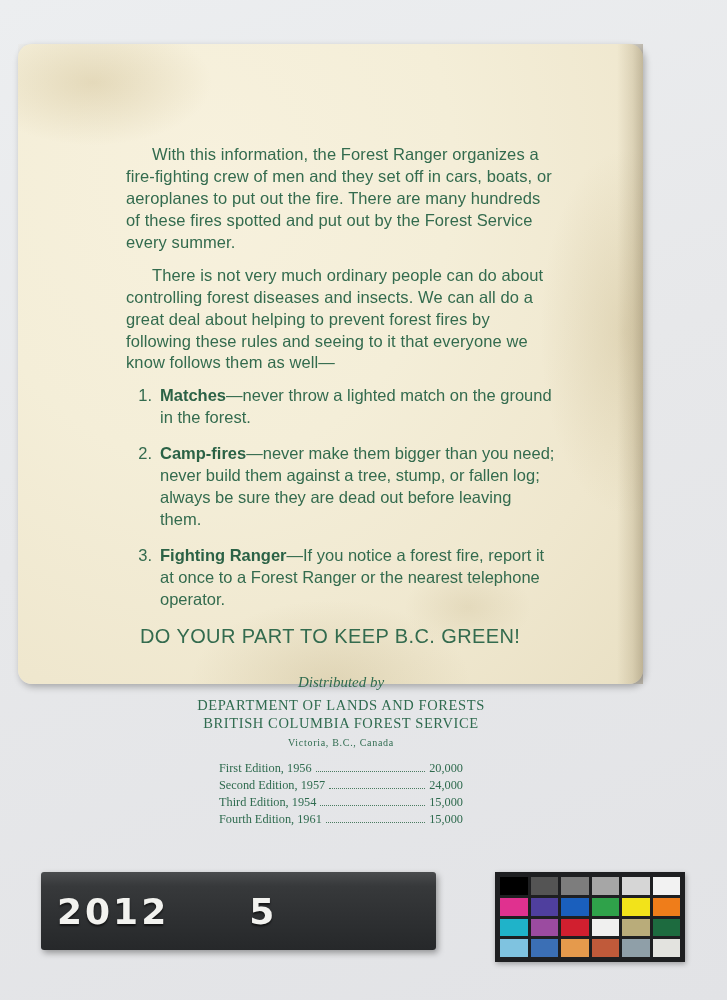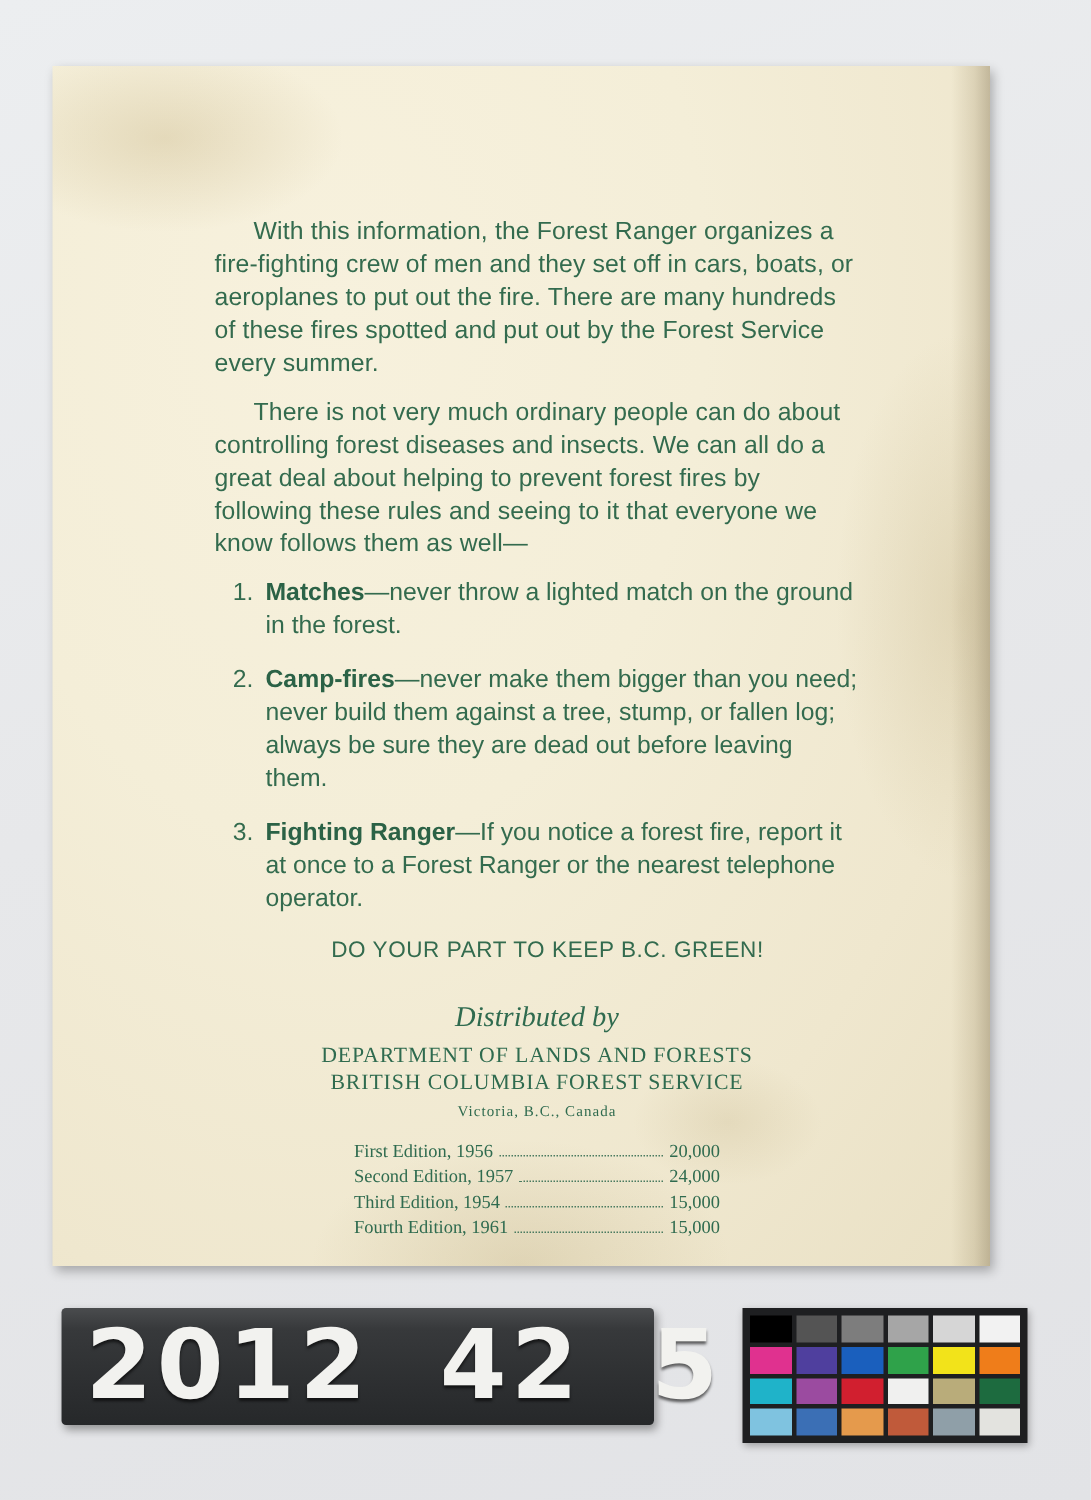--- a/index.html
+++ b/index.html
@@ -18,27 +18,28 @@
   
   #photo-plate {
     position: absolute;
     inset: 0;
     background: linear-gradient(160deg, #eceef0 0%, #e7e8ea 45%, #e2e3e6 100%);
   }
 
   
   #page-sheet {
     position: absolute;
-    left: 35px;
+    left: 18px;
     top: 44px;
     width: 625px;
-    height: 800px;
+    height: 640px;
     background:
       radial-gradient(ellipse at 30% 20%, #f7f1dd 0%, #f4eed8 40%, #efe7ce 75%, #e9e0c4 100%);
     box-shadow: 2px 3px 7px rgba(0,0,0,0.28);
+    border-radius: 14px;
   }
   
   #page-sheet::before {
     content: "";
     position: absolute;
     inset: 0;
     background:
       radial-gradient(ellipse 170px 90px at 12% 6%, rgba(196,176,127,0.35), rgba(196,176,127,0) 70%),
       radial-gradient(ellipse 120px 260px at 97% 45%, rgba(190,172,126,0.30), rgba(190,172,126,0) 70%),
       radial-gradient(ellipse 200px 120px at 50% 100%, rgba(186,168,122,0.30), rgba(186,168,122,0) 70%),
@@ -92,35 +93,34 @@
     box-sizing: border-box;
   }
   .item-body { flex: 1 1 auto; }
   .item-lead {
     font-weight: bold;
     color: #2b6246;
   }
 
   .slogan {
     margin: 4px 0 0 14px;
-    font-size: 15px;
+    font-size: 20px;
     letter-spacing: 0.4px;
     color: #336b4e;
-    text-align: center;
   }
 
   .colophon {
     margin-top: 26px;
     text-align: center;
     color: #2f6b4f;
   }
   .dist-by {
     font-family: "Liberation Serif", serif;
     font-style: italic;
-    font-size: 19px;
+    font-size: 15px;
     margin-bottom: 5px;
   }
   .org-line {
     font-family: "Liberation Serif", serif;
     font-size: 14.5px;
     letter-spacing: 0.6px;
     line-height: 1.28;
   }
   .city-line {
     font-family: "Liberation Serif", serif;
@@ -187,21 +187,21 @@
     align-items: center;
     padding: 0 16px;
     box-sizing: border-box;
   }
   #number-bar .digits {
     display: flex;
     align-items: flex-end;
     gap: 12px;
     font-family: "DejaVu Sans", sans-serif;
     font-weight: bold;
-    font-size: 64px;
+    font-size: 36px;
     color: #f2f2ef;
     letter-spacing: 3px;
     text-shadow: 0 2px 2px rgba(0,0,0,0.6);
   }
   #number-bar .gap { width: 22px; display: inline-block; }
 </style>
 </head>
 <body>
 
 <div id="photo-plate">
@@ -259,21 +259,20 @@
         </div>
       </div>
 
     </div>
   </div>
 
   <div id="number-bar">
     <div class="digits">
       <span>2012</span>
       <span class="gap"></span>
-      <span>42</span>
       <span class="gap"></span>
       <span>5</span>
     </div>
   </div>
 
   <div id="color-chart">
     <div id="color-grid">
         <div class="swatch" style="background: rgb(0, 0, 0);"></div>
         <div class="swatch" style="background: rgb(84, 84, 84);"></div>
         <div class="swatch" style="background: rgb(125, 125, 125);"></div>

